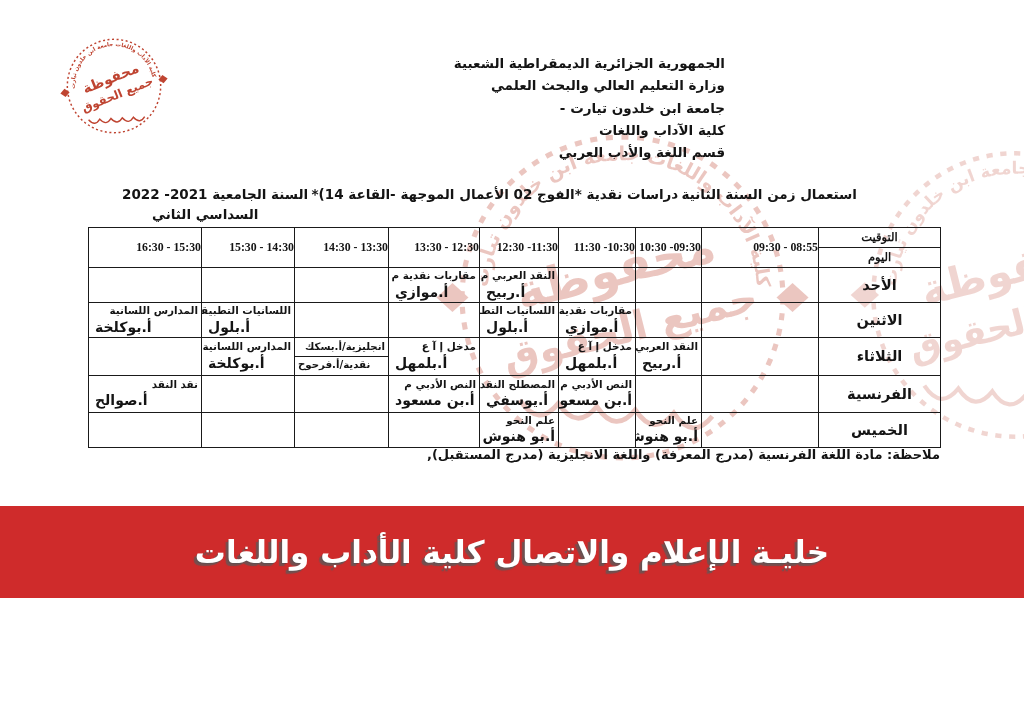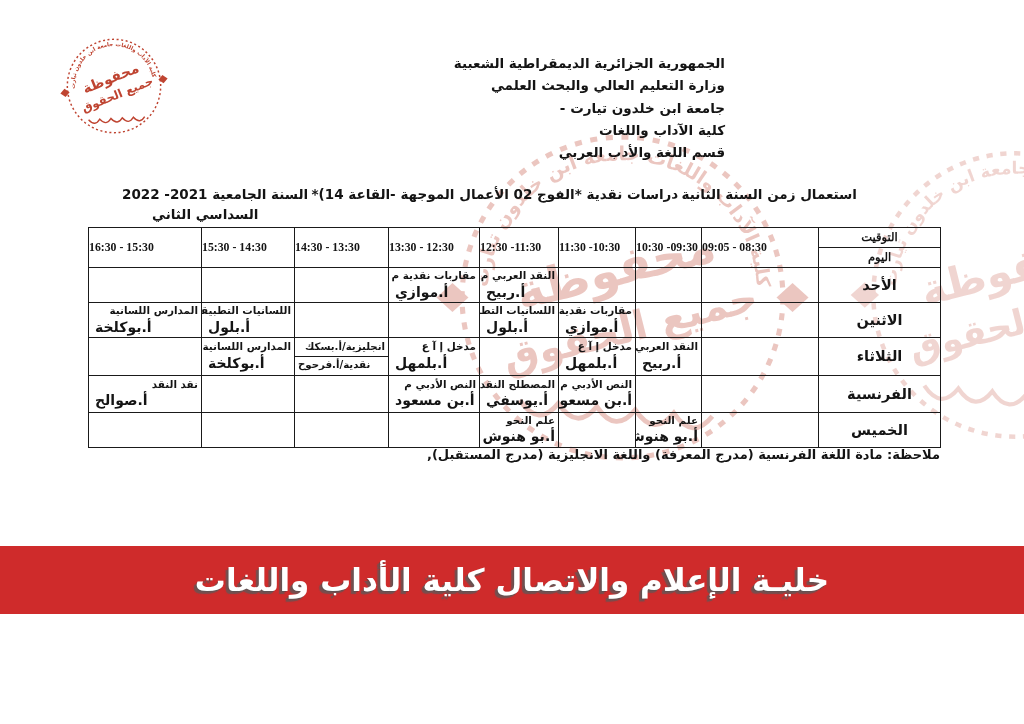--- a/index.html
+++ b/index.html
@@ -36,36 +36,36 @@
   
   table.timetable{
     position:absolute;left:88px;top:227px;width:852px;direction:rtl;
     border-collapse:collapse;table-layout:fixed;
   }
   .timetable th,.timetable td{border:1px solid var(--line);padding:0;vertical-align:middle;overflow:hidden;}
   .timetable{border:1px solid var(--line);}
   th.corner{font-weight:bold;font-size:11.5px;}
   th.corner .ctop{border-bottom:1px solid var(--line);padding:2px 4px 3px;text-align:center;}
   th.corner .cbot{padding:2px 4px 3px;text-align:center;}
-  th.timecell{direction:ltr;font-weight:bold;font-size:11.8px;text-align:left;white-space:nowrap;}
+  th.timecell{direction:ltr;font-weight:bold;font-size:11.8px;text-align:right;white-space:nowrap;}
   td.daycell{font-weight:bold;font-size:14.5px;text-align:center;}
   td.classcell .subject{font-weight:bold;font-size:10.4px;text-align:right;padding:1px 3px 0;line-height:1.3;white-space:nowrap;}
   td.classcell .teacher{font-weight:bold;font-size:14px;text-align:left;padding:0 3px 1px 6px;line-height:1.3;white-space:nowrap;}
   td.splitcell div{font-weight:bold;font-size:10.2px;line-height:1.4;white-space:nowrap;padding:1px 3px;}
   td.splitcell .stop{border-bottom:1px solid var(--line);text-align:right;}
   td.splitcell .sbot{text-align:left;}
   
   .note{
     position:absolute;right:84px;top:447px;width:650px;direction:rtl;text-align:right;
     font-weight:bold;font-size:13px;
   }
   
   .banner{
-    position:absolute;left:0;top:506px;width:1024px;height:68px;background:var(--banner-red);
-    display:flex;align-items:center;justify-content:center;margin-top:40px;
+    position:absolute;left:0;top:506px;width:1024px;height:92px;background:var(--banner-red);
+    display:flex;align-items:center;justify-content:center;
   }
   .banner span{
     color:#ffffff;font-weight:bold;font-size:31px;direction:rtl;
     text-shadow:-3px 3px 1px rgba(90,90,90,.75), -1px 1px 0 rgba(70,70,70,.6);
     letter-spacing:.5px;
   }
   .stamp-def-holder{position:absolute;width:0;height:0;overflow:hidden;}
 </style>
 </head>
 <body>
@@ -134,21 +134,21 @@
       <col style="width:94px">
         <col style="width:93px">
         <col style="width:113px">
     </colgroup>
     <thead>
         <tr style="height: 30px; font-family: Liberation Serif, serif;">
           <th class="corner">
             <div class="ctop">التوقيت</div>
             <div class="cbot">اليوم</div>
           </th>
-          <th class="timecell">09:05 - 08:30</th>
+          <th class="timecell">09:30 - 08:55</th>
           <th class="timecell">10:30 -09:30</th>
           <th class="timecell">11:30 -10:30</th>
           <th class="timecell">12:30 -11:30</th>
           <th class="timecell">13:30 - 12:30</th>
           <th class="timecell">14:30 - 13:30</th>
           <th class="timecell">15:30 - 14:30</th>
           <th class="timecell">16:30 - 15:30</th>
         </tr>
       </thead>
     <tbody>

